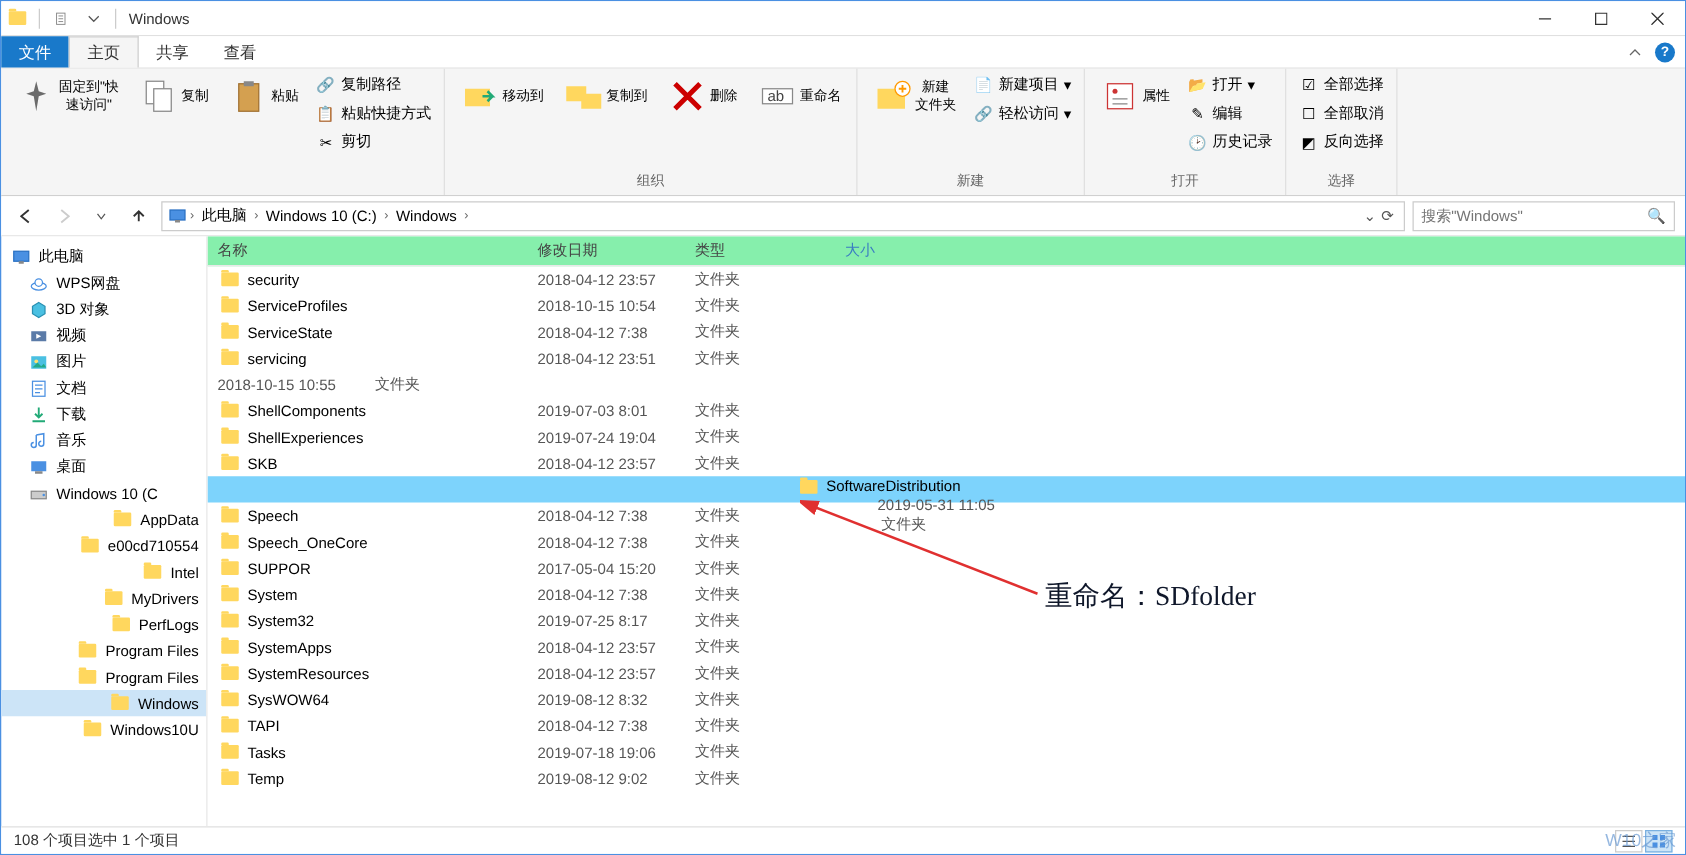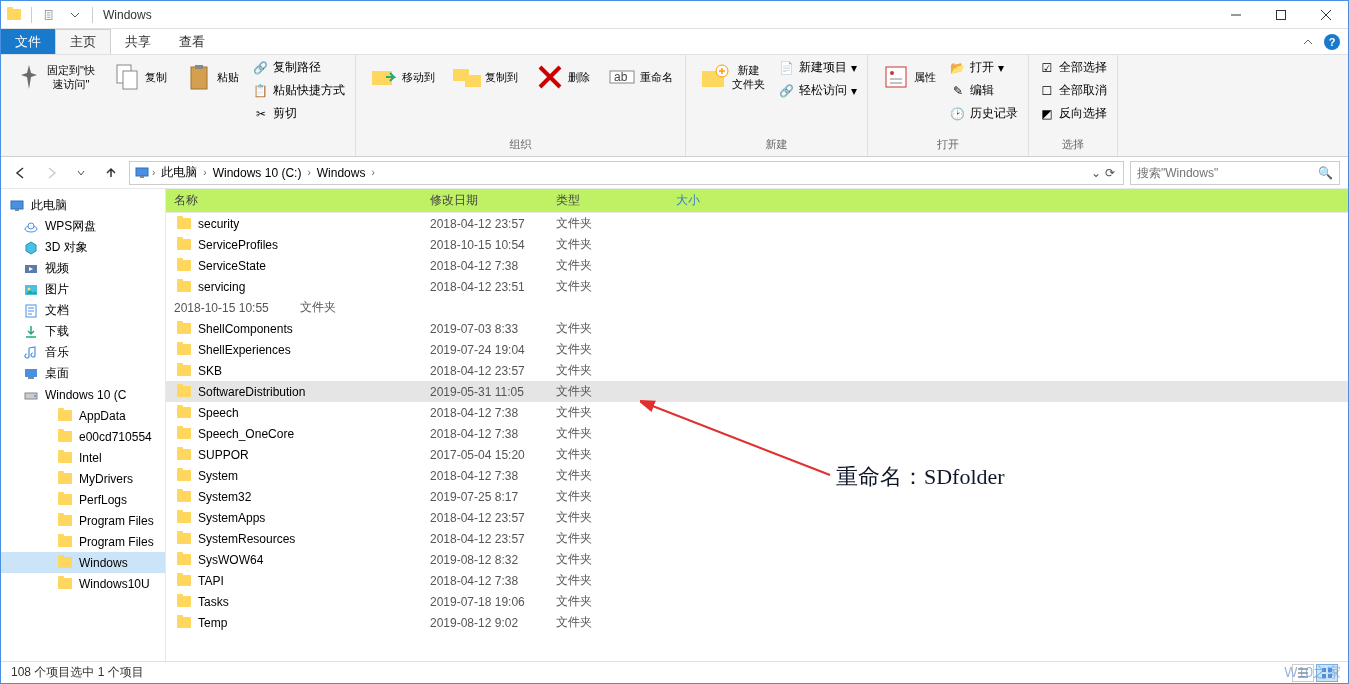--- a/index.html
+++ b/index.html
@@ -48,36 +48,36 @@
 .search-box { width: 210px; height: 24px; border: 1px solid #ccc; display: flex; align-items: center; padding: 0 6px; color: #999; gap: 6px; }
 .search-box input { border: none; outline: none; flex: 1; font-size: 12px; color: #333; }
 
 
 .content { flex: 1; display: flex; overflow: hidden; }
 .tree { width: 165px; border-right: 1px solid #e8e8e8; padding: 6px 0; overflow-y: auto; }
 .tree-item { display: flex; align-items: center; padding: 2px 6px; gap: 6px; cursor: pointer; height: 21px; }
 .tree-item.selected { background: #cce4f7; }
 .tree-item.l0 { padding-left: 8px; }
 .tree-item.l1 { padding-left: 22px; }
-.tree-item.l2 { padding-left: 56px; }
+.tree-item.l2 { padding-left: 36px; justify-content: flex-end; }
 .tree-icon { width: 16px; height: 16px; display: flex; align-items: center; justify-content: center; flex-shrink: 0; }
 .tree-label { white-space: nowrap; overflow: hidden; text-overflow: ellipsis; }
 .folder-i { width: 14px; height: 11px; background: #ffd75e; border-radius: 1px; position: relative; }
 .folder-i::before { content:""; position:absolute; top:-2px; left:0; width:6px; height:2px; background:#ffd75e; border-radius:1px 1px 0 0; }
 
 
 .filelist { flex: 1; position: relative; overflow-y: scroll; }
-.flheader { display: flex; position: sticky; top: 0; background: #bef264; border-bottom: 1px solid #e8e8e8; height: 24px; align-items: center; color: #444; }
+.flheader { display: flex; position: sticky; top: 0; background: #86efac; border-bottom: 1px solid #e8e8e8; height: 24px; align-items: center; color: #444; }
 .flcol { padding: 0 8px; border-right: 1px solid transparent; }
 .flcol.name { width: 256px; }
 .flcol.date { width: 126px; }
 .flcol.type { width: 120px; }
 .flcol.size { width: 100px; color: #3a7cc2; }
 .flrow { display: flex; height: 21px; align-items: center; cursor: pointer; }
-.flrow.selected { background: #e5e5e5; }
+.flrow.selected { background: #7dd3fc; flex-direction: column; }
 .flrow.selected .flname, .flrow.selected .flval { background: transparent; }
 .flname { width: 256px; padding-left: 10px; display: flex; align-items: center; gap: 6px; }
 .flval { padding: 0 8px; color: #555; }
 .flval.date { width: 126px; }
 .flval.type { width: 120px; }
 
 
 .statusbar { height: 22px; border-top: 1px solid #e0e0e0; display: flex; align-items: center; padding: 0 10px; font-size: 11px; color: #333; background: #fff; }
 .statusbar-right { margin-left: auto; display: flex; gap: 2px; }
 .view-btn { width: 22px; height: 18px; border: 1px solid #ccc; display: flex; align-items: center; justify-content: center; }
@@ -559,21 +559,21 @@
             <div class="flval date">2018-10-15 10:55</div>
             <div class="flval type">文件夹</div>
           </div>
           <div class="flrow">
             <div class="flname">
               <span class="tree-icon">
                 <div class="folder-i"></div>
               </span>
               <span>ShellComponents</span>
             </div>
-            <div class="flval date">2019-07-03 8:33</div>
+            <div class="flval date">2019-07-03 8:01</div>
             <div class="flval type">文件夹</div>
           </div>
           <div class="flrow">
             <div class="flname">
               <span class="tree-icon">
                 <div class="folder-i"></div>
               </span>
               <span>ShellExperiences</span>
             </div>
             <div class="flval date">2019-07-24 19:04</div>

